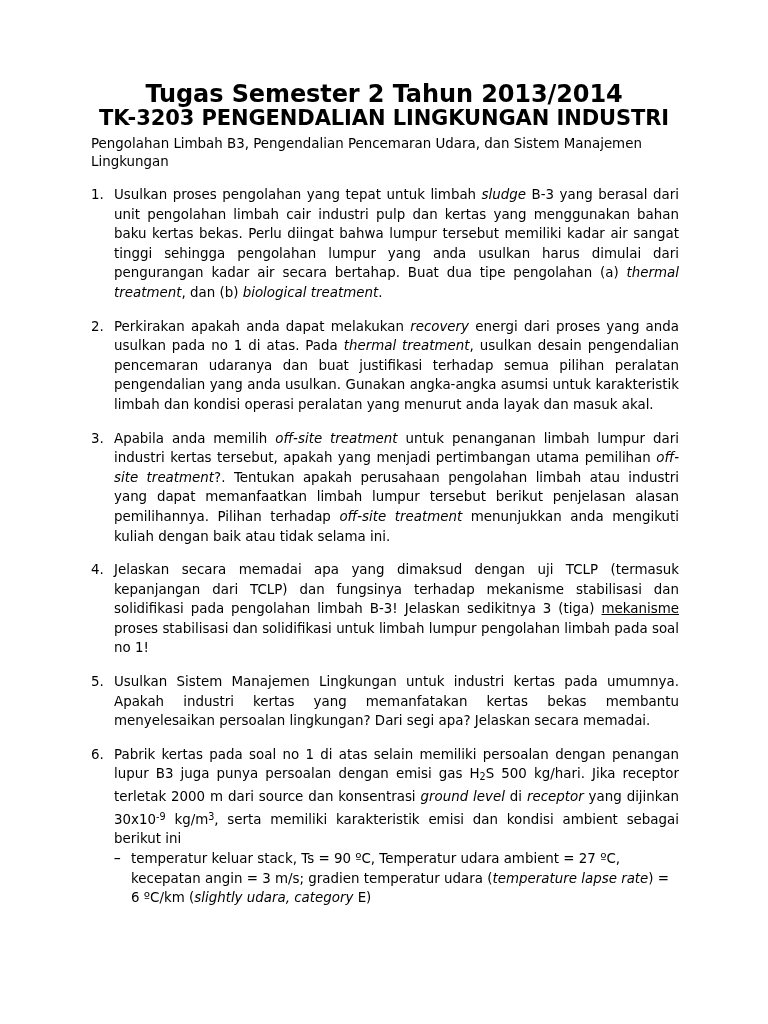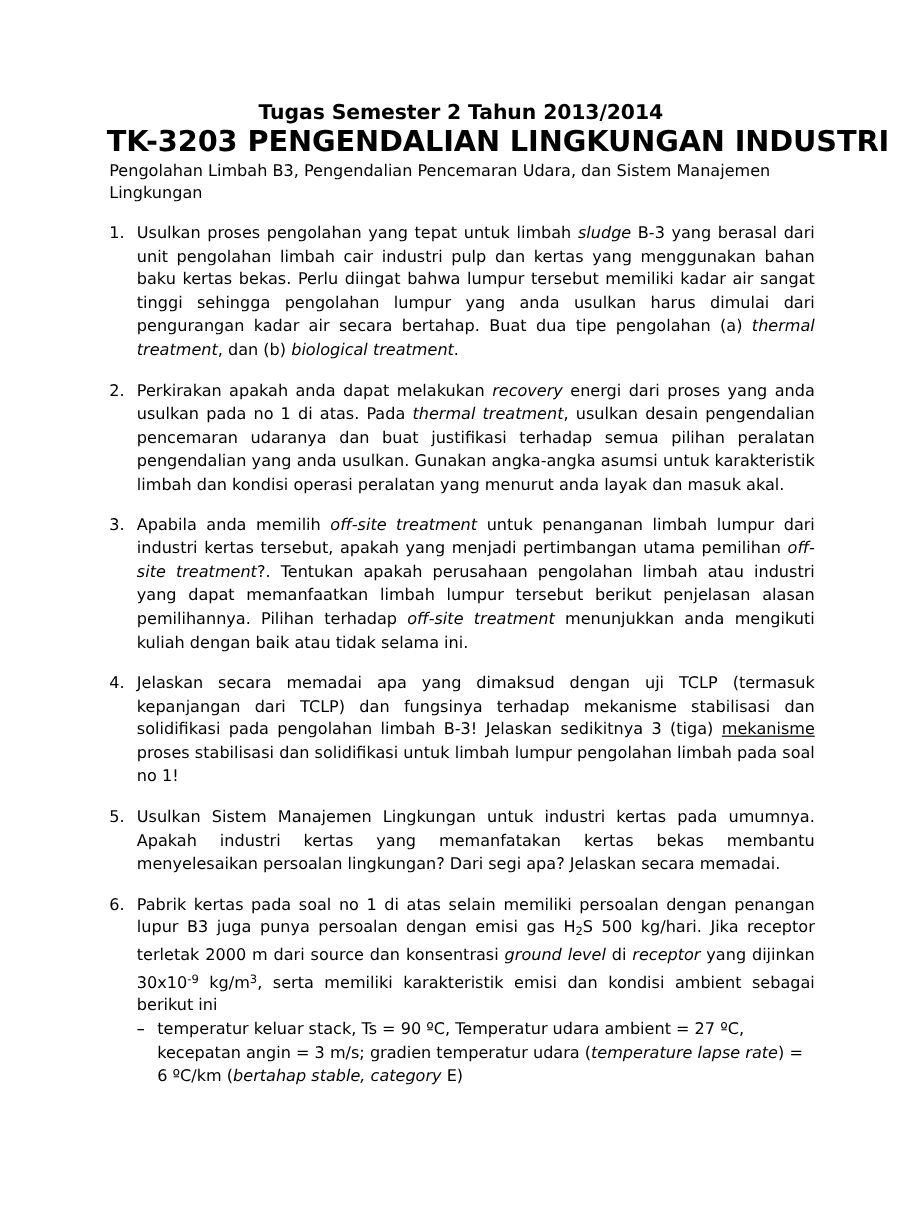--- a/index.html
+++ b/index.html
@@ -21,28 +21,28 @@
     background: #ffffff;
     box-sizing: border-box;
     padding: 82px 89px 0 89px;
   }
   .doc-header {
     text-align: center;
     margin: 0 0 14px 0;
   }
   .title-line {
     font-weight: bold;
-    font-size: 17px;
+    font-size: 24px;
     line-height: 24px;
     letter-spacing: -0.1px;
     white-space: nowrap;
   }
   .title-line.l2,
   .title-line.l3 {
-    font-size: 24px;
+    font-size: 21px;
   }
   .subtitle {
     font-size: 13.4px;
     line-height: 18px;
     margin-top: 5px;
     padding: 0 2px;
     text-align: left;
     color: #000;
   }
   ol.qlist {
@@ -106,17 +106,17 @@
   </div>
 
   <ol class="qlist" id="question-list">
       <li><span class="marker">1.</span><span class="para"><span>Usulkan proses pengolahan yang tepat untuk limbah </span><i>sludge</i><span> B-3 yang berasal dari unit pengolahan limbah cair industri pulp dan kertas yang menggunakan bahan baku kertas bekas. Perlu diingat bahwa lumpur tersebut memiliki kadar air sangat tinggi sehingga pengolahan lumpur yang anda usulkan harus dimulai dari pengurangan kadar air secara bertahap. Buat dua tipe pengolahan (a) </span><i>thermal treatment</i><span>, dan (b) </span><i>biological treatment</i><span>.</span></span></li>
       <li><span class="marker">2.</span><span class="para"><span>Perkirakan apakah anda dapat melakukan </span><i>recovery</i><span> energi dari proses yang anda usulkan pada no 1 di atas. Pada </span><i>thermal treatment</i><span>, usulkan desain pengendalian pencemaran udaranya dan buat justifikasi terhadap semua pilihan peralatan pengendalian yang anda usulkan. Gunakan angka-angka asumsi untuk karakteristik limbah dan kondisi operasi peralatan yang menurut anda layak dan masuk akal.</span></span></li>
       <li><span class="marker">3.</span><span class="para"><span>Apabila anda memilih </span><i>off-site treatment</i><span> untuk penanganan limbah lumpur dari industri kertas tersebut, apakah yang menjadi pertimbangan utama pemilihan </span><i>off-site treatment</i><span>?. Tentukan apakah perusahaan pengolahan limbah atau industri yang dapat memanfaatkan limbah lumpur tersebut berikut penjelasan alasan pemilihannya. Pilihan terhadap </span><i>off-site treatment</i><span> menunjukkan anda mengikuti kuliah dengan baik atau tidak selama ini.</span></span></li>
       <li><span class="marker">4.</span><span class="para"><span>Jelaskan secara memadai apa yang dimaksud dengan uji TCLP (termasuk kepanjangan dari TCLP) dan fungsinya terhadap mekanisme stabilisasi dan solidifikasi pada pengolahan limbah B-3! Jelaskan sedikitnya 3 (tiga) </span><u>mekanisme</u><span> proses stabilisasi dan solidifikasi untuk limbah lumpur pengolahan limbah pada soal no 1!</span></span></li>
       <li><span class="marker">5.</span><span class="para"><span>Usulkan Sistem Manajemen Lingkungan untuk industri kertas pada umumnya. Apakah industri kertas yang memanfatakan kertas bekas membantu menyelesaikan persoalan lingkungan? Dari segi apa? Jelaskan secara memadai.</span></span></li>
       <li><span class="marker">6.</span><span class="para"><span>Pabrik kertas pada soal no 1 di atas selain memiliki persoalan dengan penangan lupur B3 juga punya persoalan dengan emisi gas H</span><sub>2</sub><span>S 500 kg/hari. Jika receptor terletak 2000 m dari source dan konsentrasi </span><i>ground level</i><span> di </span><i>receptor</i><span> yang dijinkan 30x10</span><sup>-9</sup><span> kg/m</span><sup>3</sup><span>, serta memiliki karakteristik emisi dan kondisi ambient sebagai berikut ini</span></span><ul class="sublist">
           <li><span class="dash">–</span></li>
-          <li><span class="dash">–</span><span><span>temperatur keluar stack, Ts = 90 ºC, Temperatur udara ambient = 27 ºC, kecepatan angin = 3 m/s; gradien temperatur udara (</span><i>temperature lapse rate</i><span>) = 6 ºC/km (</span><i>bertahap stable, category</i><span> E)</span></span></li>
+          <li><span class="dash">–</span><span><span>temperatur keluar stack, Ts = 90 ºC, Temperatur udara ambient = 27 ºC, kecepatan angin = 3 m/s; gradien temperatur udara (</span><i>temperature lapse rate</i><span>) = 6 ºC/km (</span><i>slightly udara, category</i><span> E)</span></span></li>
         </ul></li>
     </ol>
 
 </div>
 
 </body></html>

